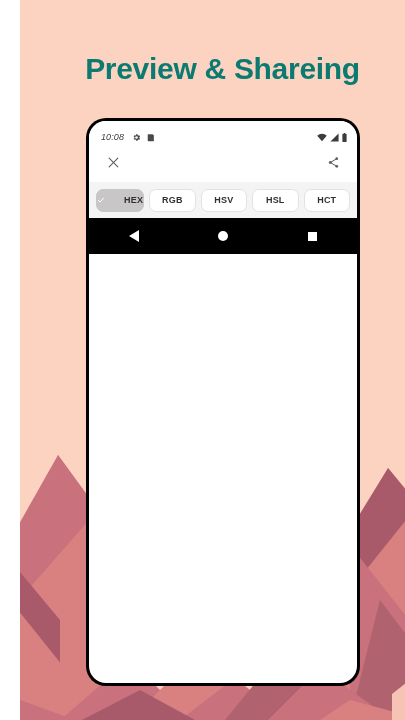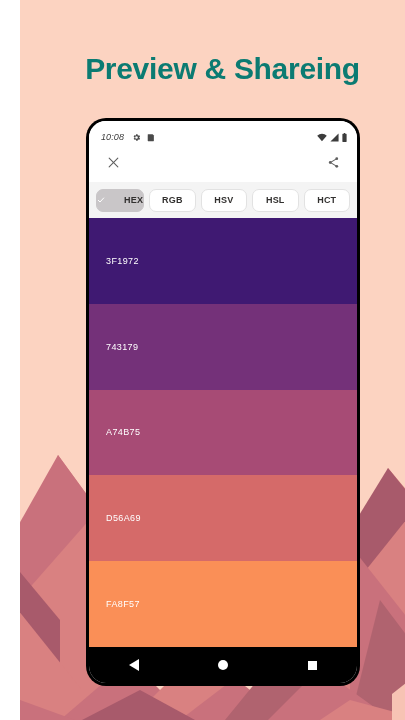--- a/index.html
+++ b/index.html
@@ -252,37 +252,20 @@
           <span>HSV</span>
         </div>
         <div class="chip">
           <span>HSL</span>
         </div>
         <div class="chip">
           <span>HCT</span>
         </div>
       </div>
 
-      <div id="swatches">
-        <div class="swatch" style="background:#3F1972">
-          <span class="swatch-label">3F1972</span>
-        </div>
-        <div class="swatch" style="background:#743179">
-          <span class="swatch-label">743179</span>
-        </div>
-        <div class="swatch" style="background:#A74B75">
-          <span class="swatch-label">A74B75</span>
-        </div>
-        <div class="swatch" style="background:#D56A69">
-          <span class="swatch-label">D56A69</span>
-        </div>
-        <div class="swatch" style="background:#FA8F57">
-          <span class="swatch-label">FA8F57</span>
-        </div>
-      </div>
 
       <div id="navbar">
         <div class="nav-btn">
           <span class="nav-back"></span>
         </div>
         <div class="nav-btn">
           <span class="nav-home"></span>
         </div>
         <div class="nav-btn">
           <span class="nav-recents"></span>

